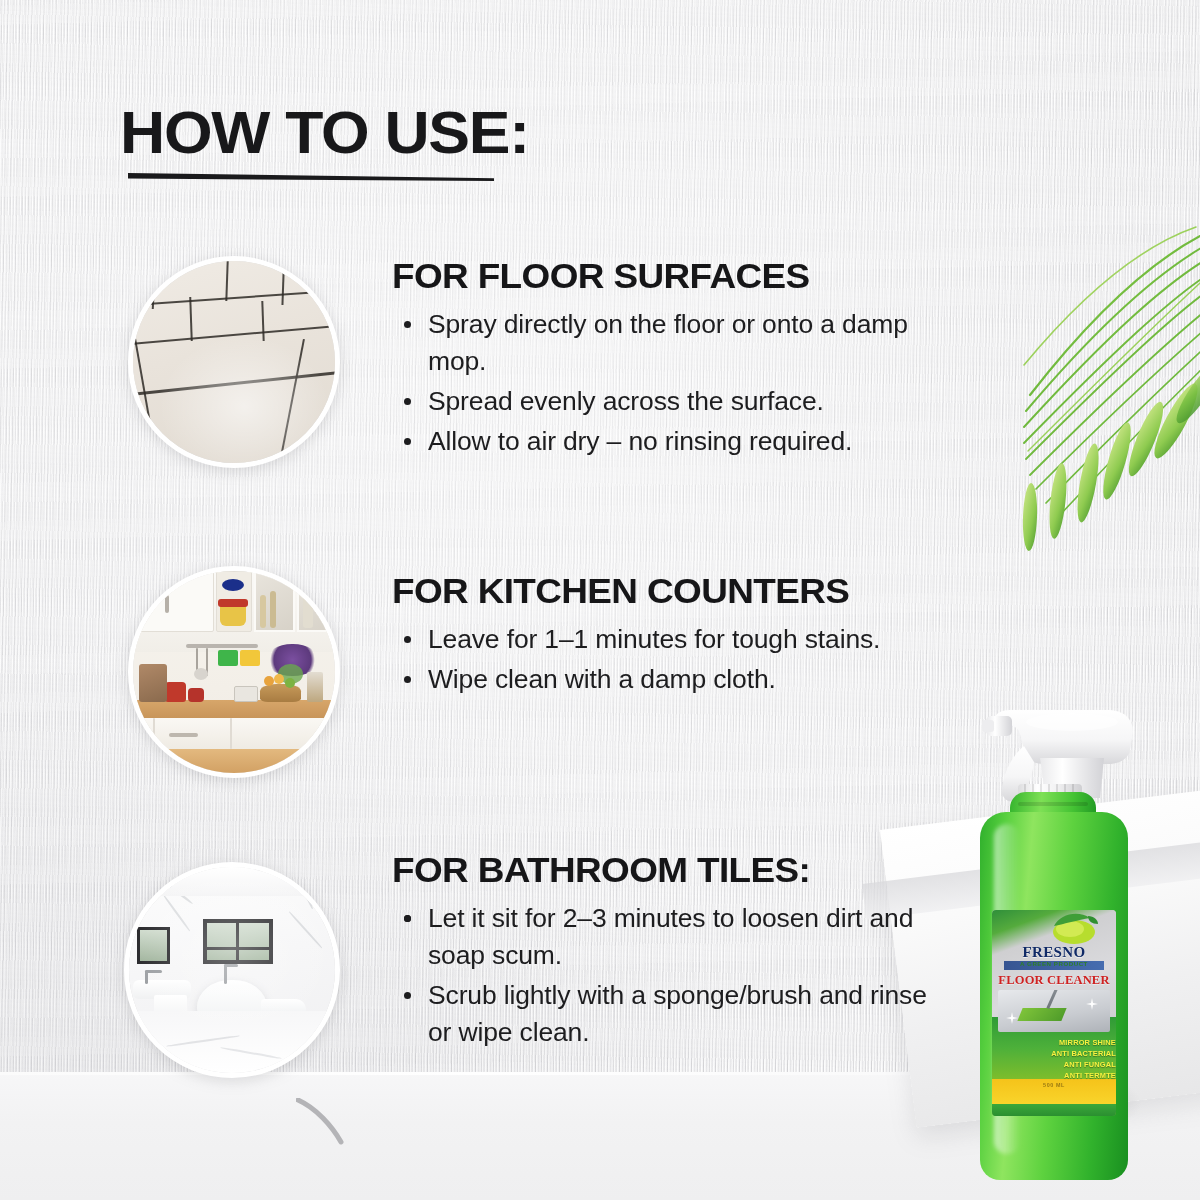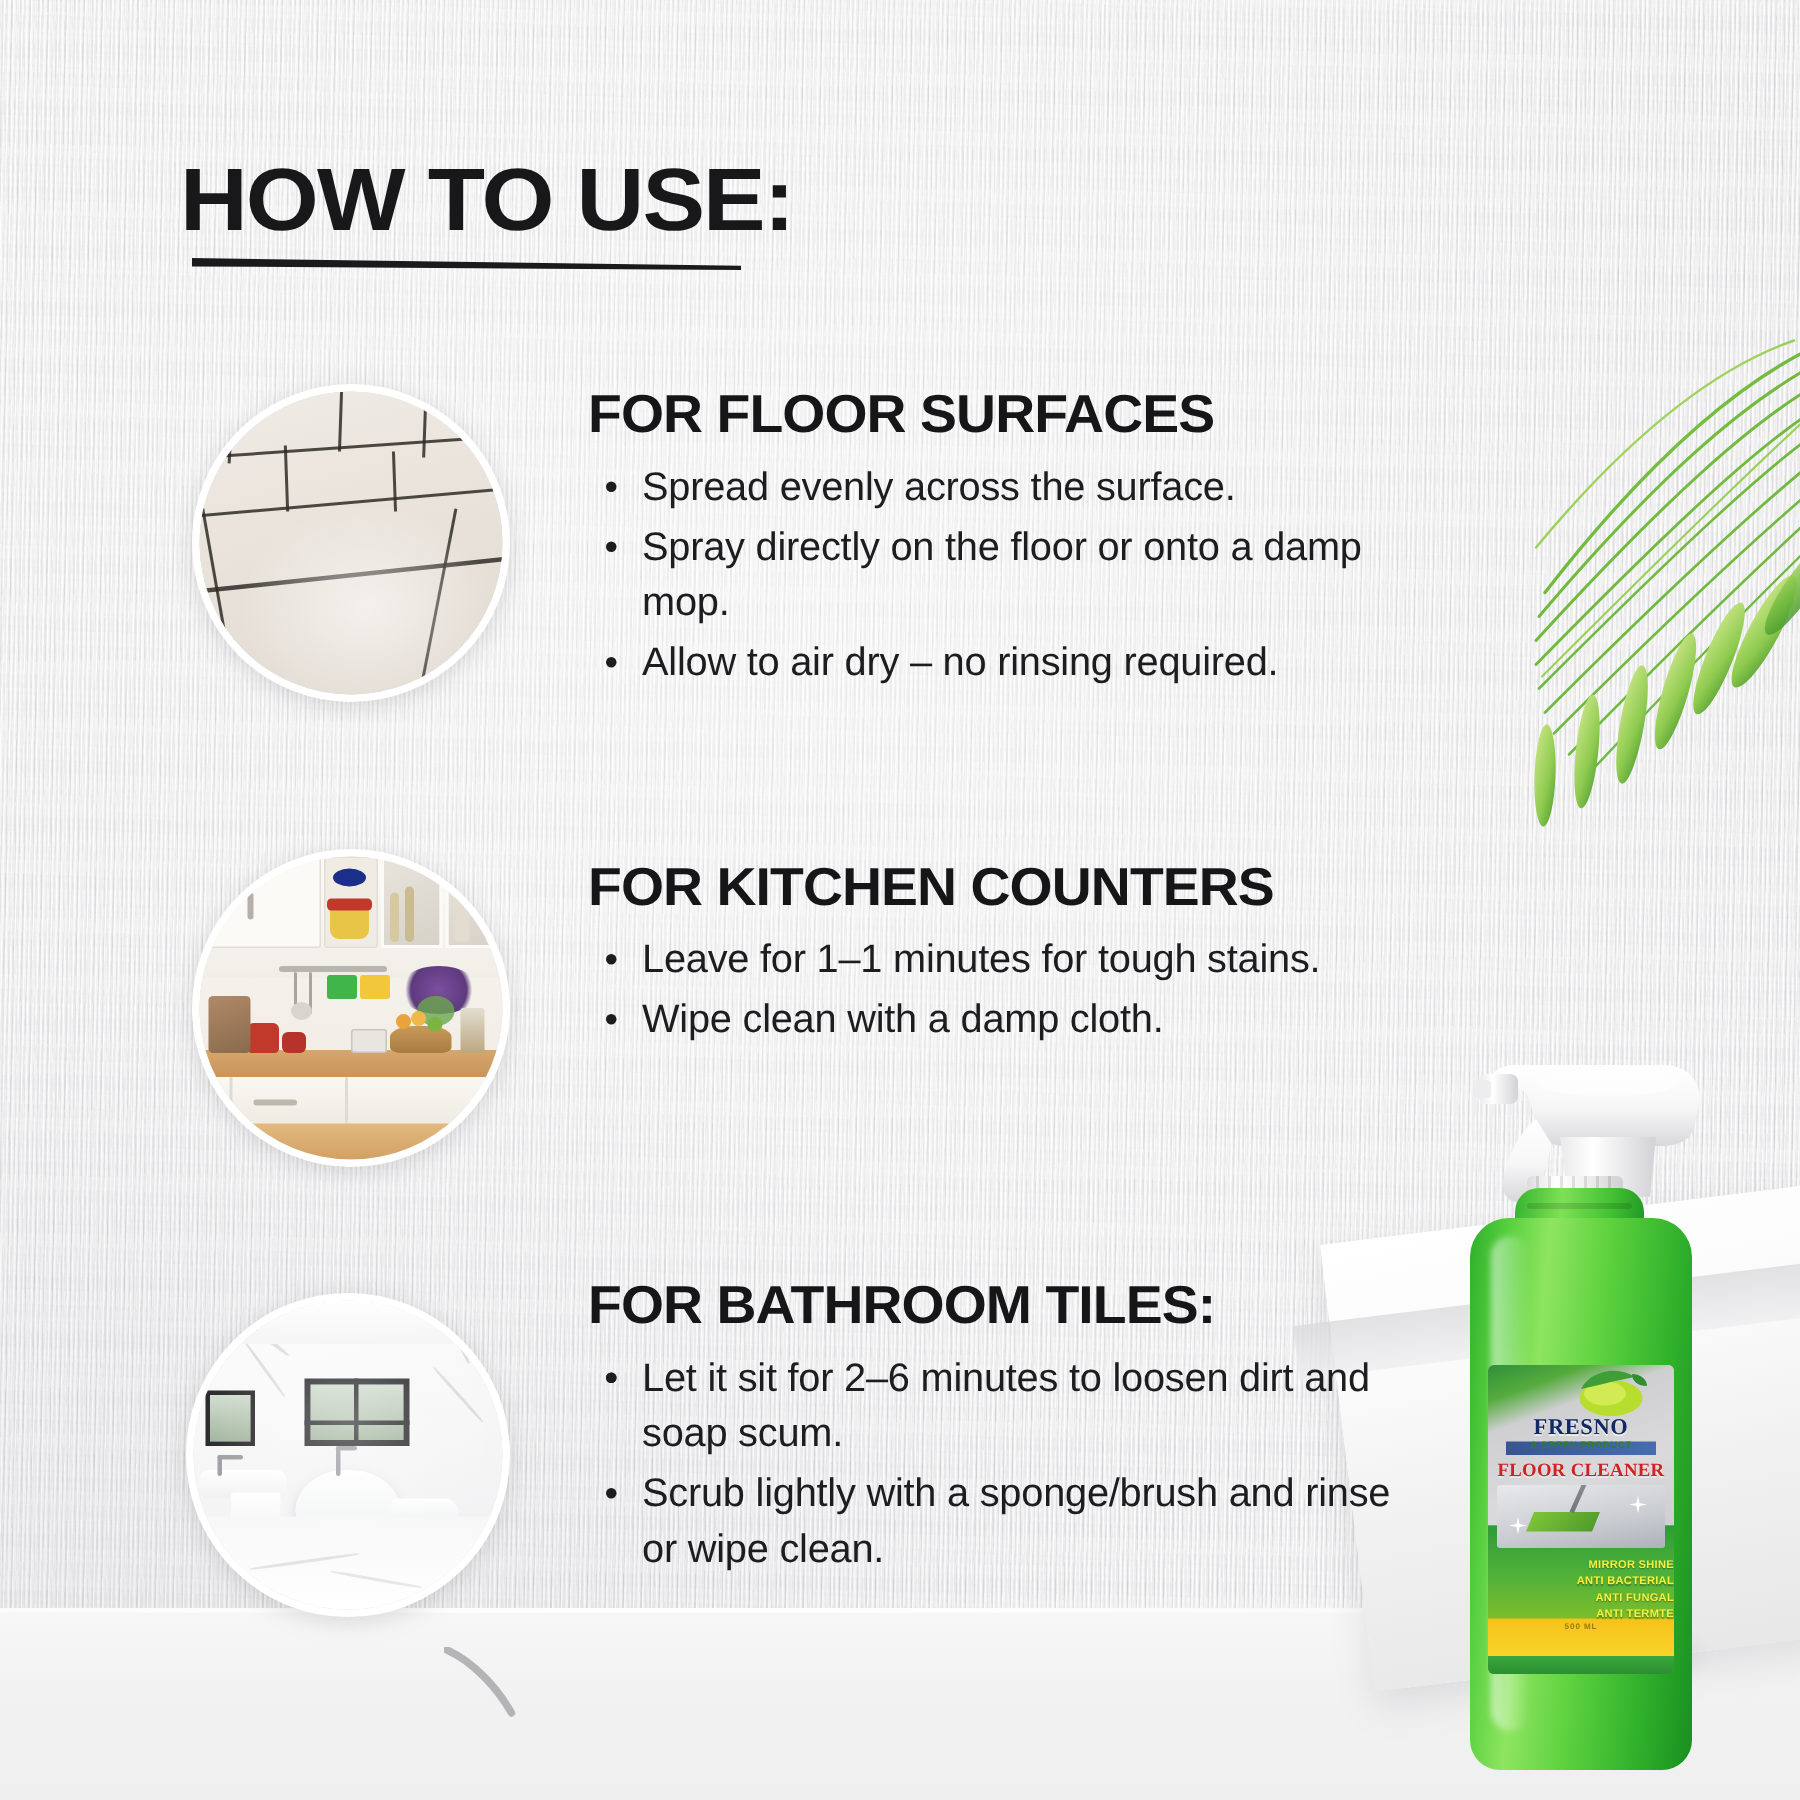--- a/index.html
+++ b/index.html
@@ -338,22 +338,22 @@
       <div class="tileline" style="left:64%; top:20%; width:2px; height:20%; transform:rotate(-2deg);"></div>
       <div class="tileline" style="left:6%; top:38%; width:2px; height:62%; transform:rotate(-10deg);"></div>
       <div class="tileline" style="left:78%; top:38%; width:2px; height:62%; transform:rotate(11deg);"></div>
       <div style="position:absolute;inset:0;background:radial-gradient(60% 50% at 55% 72%, rgba(255,255,255,.55), rgba(255,255,255,0) 70%);"></div>
     </div>
   </div>
 
   <div class="section" style="left:392px; top:258px;">
     <div class="sec-title">FOR FLOOR SURFACES</div>
     <ul class="bullets">
+      <li><span class="dot"></span><span>Spray directly on the floor or onto a damp mop.</span></li>
       <li><span class="dot"></span><span>Spread evenly across the surface.</span></li>
-      <li><span class="dot"></span><span>Spray directly on the floor or onto a damp mop.</span></li>
       <li><span class="dot"></span><span>Allow to air dry – no rinsing required.</span></li>
     </ul>
   </div>
 
   <div class="photo" style="left:128px; top:566px; width:212px; height:212px;">
     <div class="photo-inner">
       <div class="kit-wall"></div>
       <div class="kit-upper"></div>
 
       <div class="kit-cab" style="left:2%; top:0%; width:38%; height:30%;"></div>
@@ -443,21 +443,21 @@
       <div class="marble-v" style="left:18%; top:84%; width:36%; height:2px; transform:rotate(-8deg); background:rgba(150,155,162,.25);"></div>
       <div class="marble-v" style="left:44%; top:90%; width:30%; height:2px; transform:rotate(10deg); background:rgba(150,155,162,.22);"></div>
       <div style="position:absolute;inset:0;background:radial-gradient(70% 60% at 50% 40%, rgba(255,255,255,.35), rgba(255,255,255,0) 75%);"></div>
     </div>
   </div>
 
   <div class="section" style="left:392px; top:852px;">
     <div class="sec-title">FOR BATHROOM TILES:</div>
     <ul class="bullets">
       <li><span class="dot"></span></li>
-      <li><span class="dot"></span><span>Let it sit for 2–6 minutes to loosen dirt and soap scum.</span></li>
+      <li><span class="dot"></span><span>Let it sit for 2–3 minutes to loosen dirt and soap scum.</span></li>
       <li><span class="dot"></span><span>Scrub lightly with a sponge/brush and rinse or wipe clean.</span></li>
     </ul>
   </div>
 
   <div class="bottle-shadow"></div>
   <div class="bottle">
 
     <div class="sprayer">
       <svg width="164" height="124" viewBox="0 0 164 124">
         <defs>

